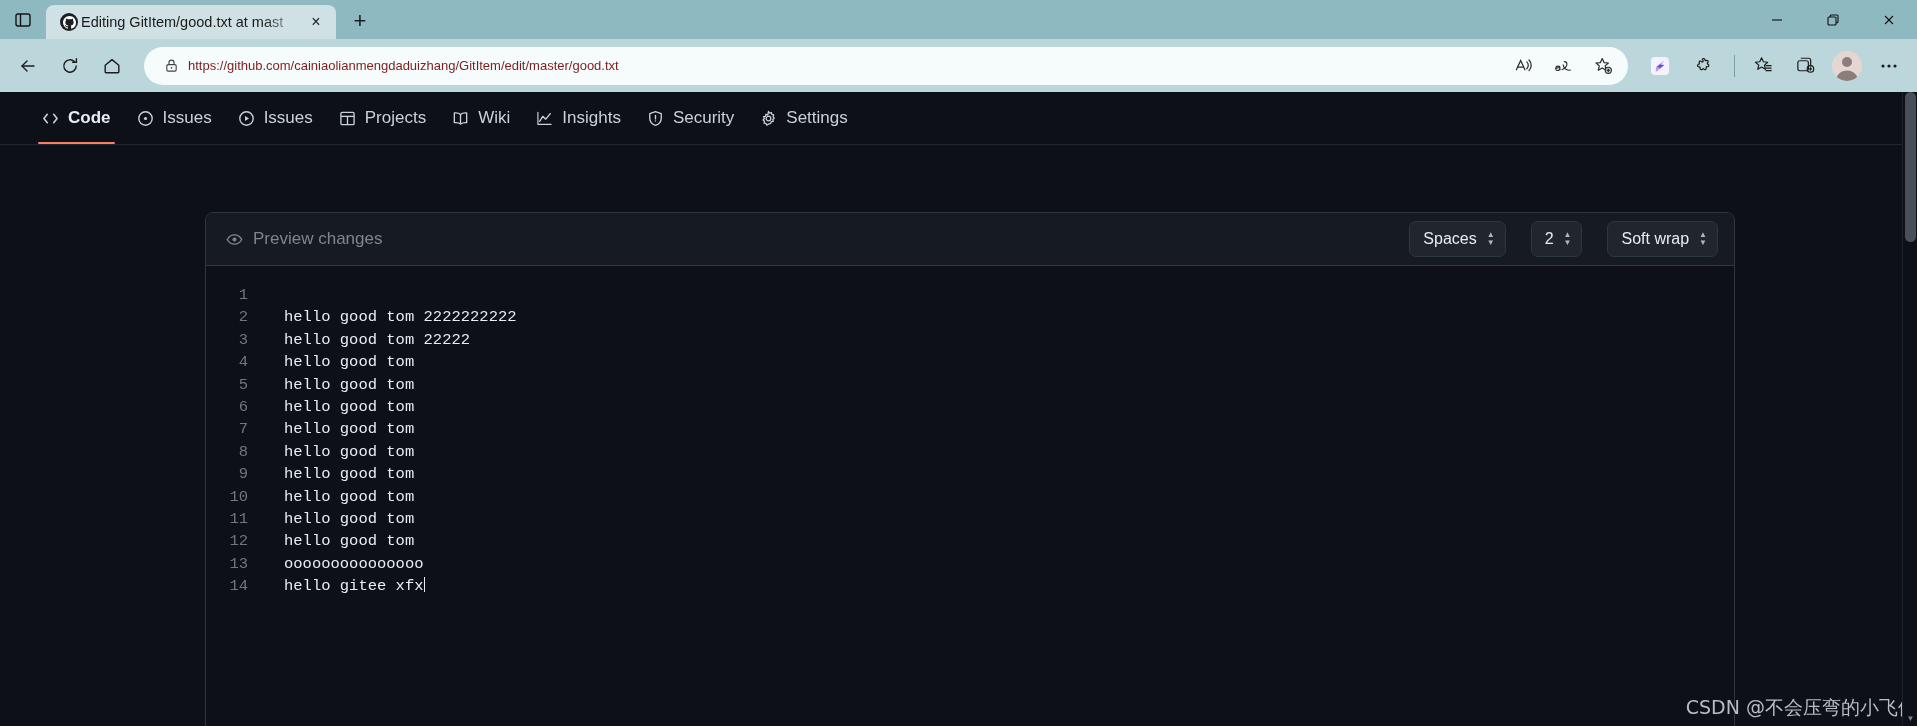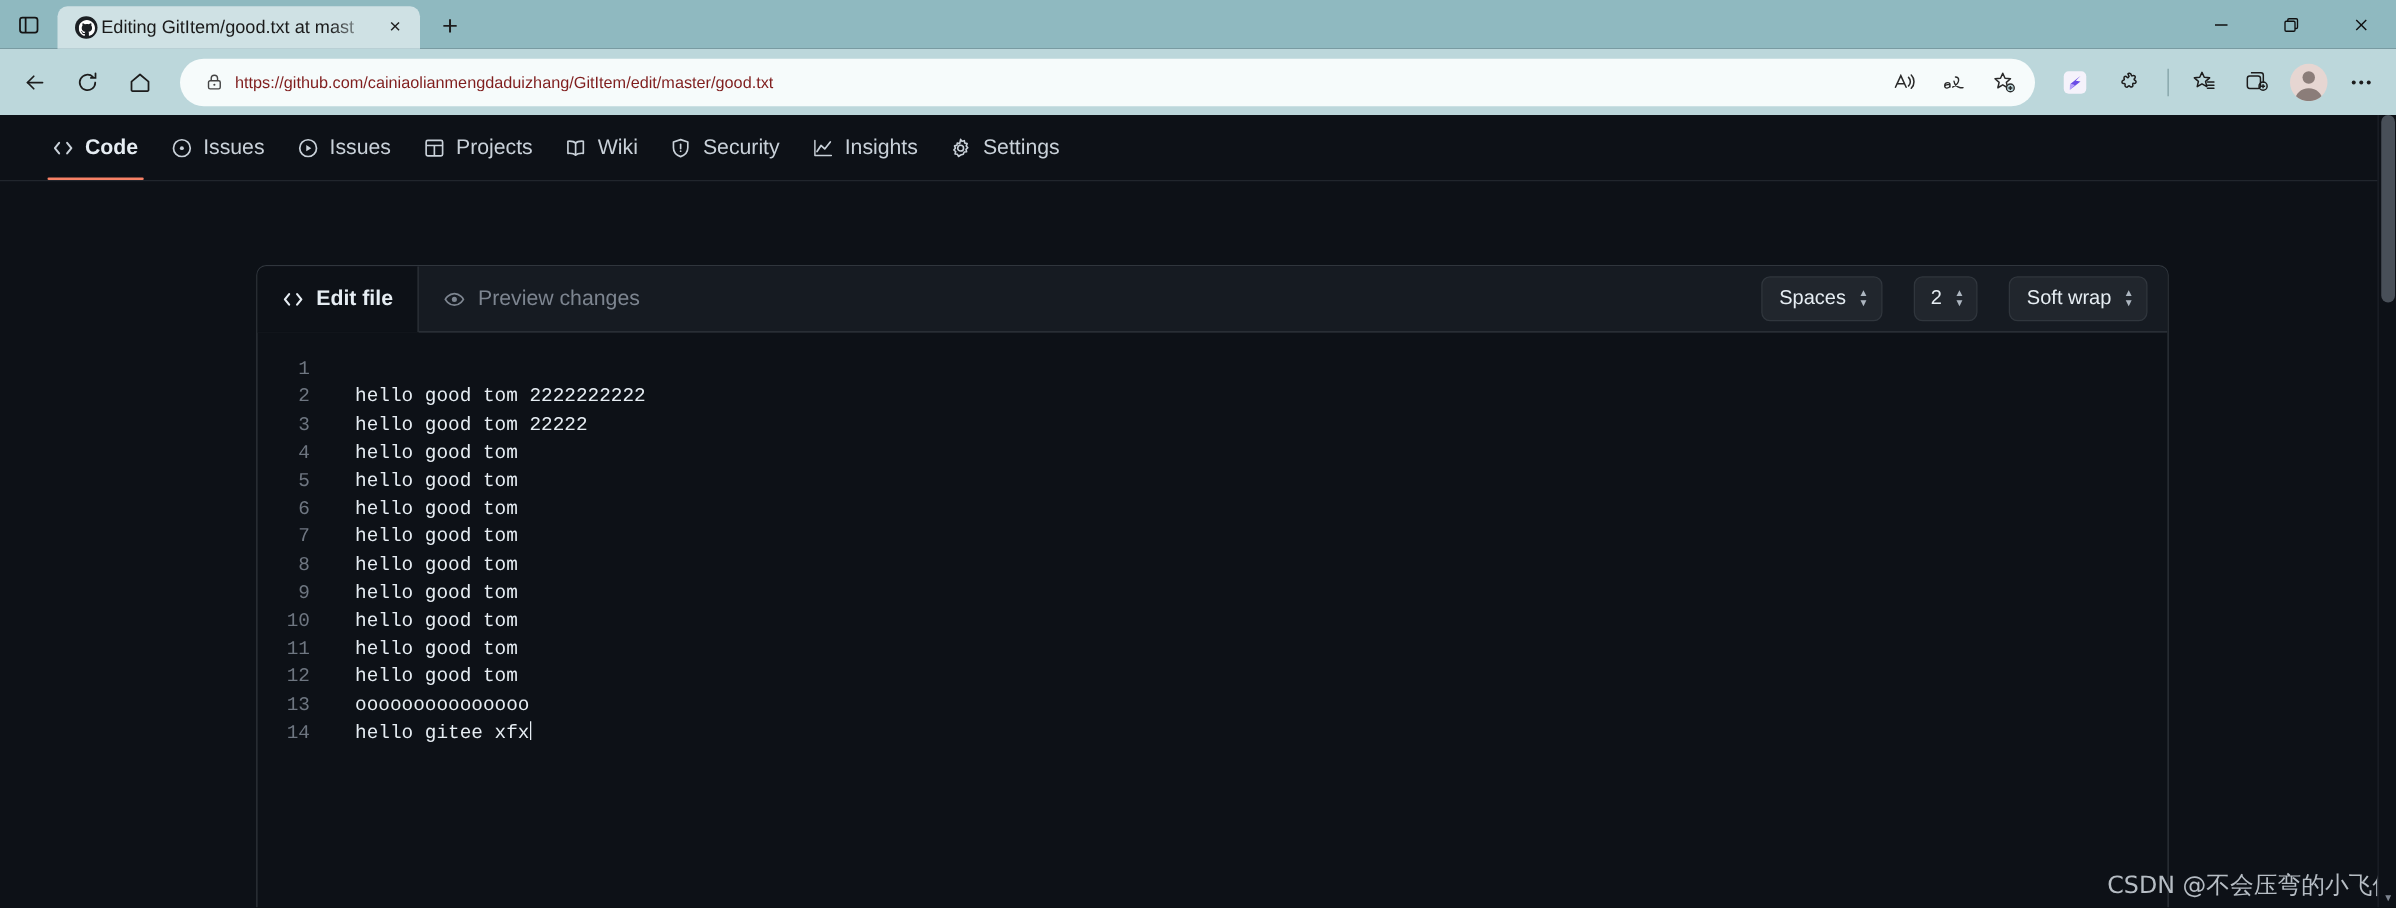--- a/index.html
+++ b/index.html
@@ -531,65 +531,56 @@
           <svg width="17" height="17" viewBox="0 0 16 16" fill="none" stroke="#c9d1d9" stroke-width="1.25" stroke-linejoin="round">
             <path d="M8 4.2C6.9 3 5.2 2.6 2.2 2.8v9.1c3-.2 4.7.2 5.8 1.4 1.1-1.2 2.8-1.6 5.8-1.4V2.8C10.8 2.6 9.1 3 8 4.2z"></path>
               <line x1="8" y1="4.4" x2="8" y2="13.1"></line>
           </svg>
         </span>
         <span>Wiki</span>
       </div>
 
       <div class="nav-item">
         <span>
+          <svg width="17" height="17" viewBox="0 0 16 16" fill="none" stroke="#c9d1d9" stroke-width="1.3" stroke-linecap="round" stroke-linejoin="round">
+            <polyline points="1.8,2.2 1.8,13.6 14.2,13.6" stroke-width="1.1"></polyline>
+              <polyline points="3.4,10.6 6.4,6 9.2,8.6 13.4,3.4"></polyline>
+          </svg>
+        </span>
+        <span>Insights</span>
+      </div>
+
+      <div class="nav-item">
+        <span>
           <svg width="17" height="17" viewBox="0 0 16 16" fill="none" stroke="#c9d1d9" stroke-width="1.25" stroke-linejoin="round" stroke-linecap="round">
             <path d="M8 1.6 13.4 3.4v4.3c0 3.3-2.3 5.6-5.4 6.7-3.1-1.1-5.4-3.4-5.4-6.7V3.4z"></path>
               <line x1="8" y1="5.2" x2="8" y2="8.4"></line>
               <circle cx="8" cy="10.3" r="0.65" fill="#c9d1d9" stroke="none"></circle>
           </svg>
         </span>
         <span>Security</span>
       </div>
 
       <div class="nav-item">
         <span>
-          <svg width="17" height="17" viewBox="0 0 16 16" fill="none" stroke="#c9d1d9" stroke-width="1.3" stroke-linecap="round" stroke-linejoin="round">
-            <polyline points="1.8,2.2 1.8,13.6 14.2,13.6" stroke-width="1.1"></polyline>
-              <polyline points="3.4,10.6 6.4,6 9.2,8.6 13.4,3.4"></polyline>
-          </svg>
-        </span>
-        <span>Insights</span>
-      </div>
-
-      <div class="nav-item">
-        <span>
           <svg width="17" height="17" viewBox="0 0 16 16" fill="none" stroke="#c9d1d9" stroke-width="1.2" stroke-linejoin="round">
             <circle cx="8" cy="8" r="2.2"></circle>
             <path d="M8 1.4l1 1.5 1.8-.5.3 1.8 1.8.4-.7 1.7 1.2 1.4-1.4 1.2.5 1.8-1.8.2-.7 1.7L8 13.2l-1.6 1.1-.8-1.7-1.8-.2.5-1.8L2.9 9.4l1.2-1.4-.7-1.7 1.8-.4.3-1.8 1.8.5z"></path>
           </svg>
         </span>
         <span>Settings</span>
       </div>
     </div>
 
     <div class="content-wrap">
 
 
       <div class="editor-box">
 
         <div class="editor-tabbar">
-          <div class="etab active">
-            <span>
-              <svg width="17" height="17" viewBox="0 0 16 16" fill="none" stroke="#e6edf3" stroke-width="1.6" stroke-linecap="round" stroke-linejoin="round">
-                  <polyline points="5,4 1.8,8 5,12"></polyline>
-                  <polyline points="11,4 14.2,8 11,12"></polyline>
-                </svg>
-            </span>
-            <span>Edit file</span>
-          </div>
           <div class="etab">
             <span>
               <svg width="17" height="17" viewBox="0 0 16 16" fill="none" stroke="#7d8590" stroke-width="1.3">
                 <path d="M1.2 8S3.6 3.6 8 3.6 14.8 8 14.8 8 12.4 12.4 8 12.4 1.2 8 1.2 8z"></path>
                   <circle cx="8" cy="8" r="1.9" fill="#7d8590" stroke="none"></circle>
               </svg>
             </span>
             <span>Preview changes</span>
           </div>
 

